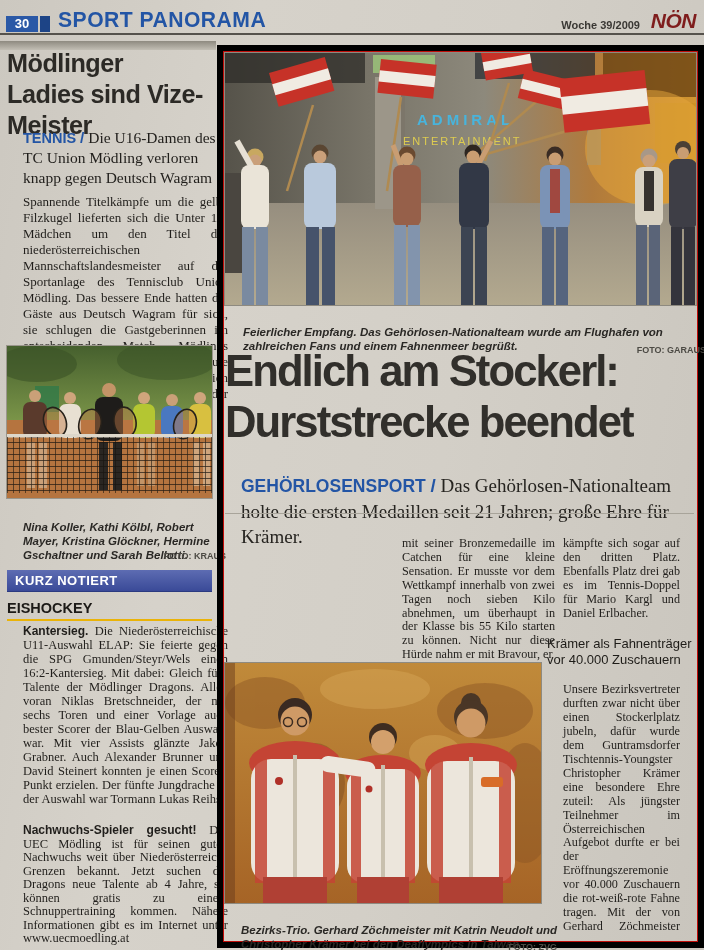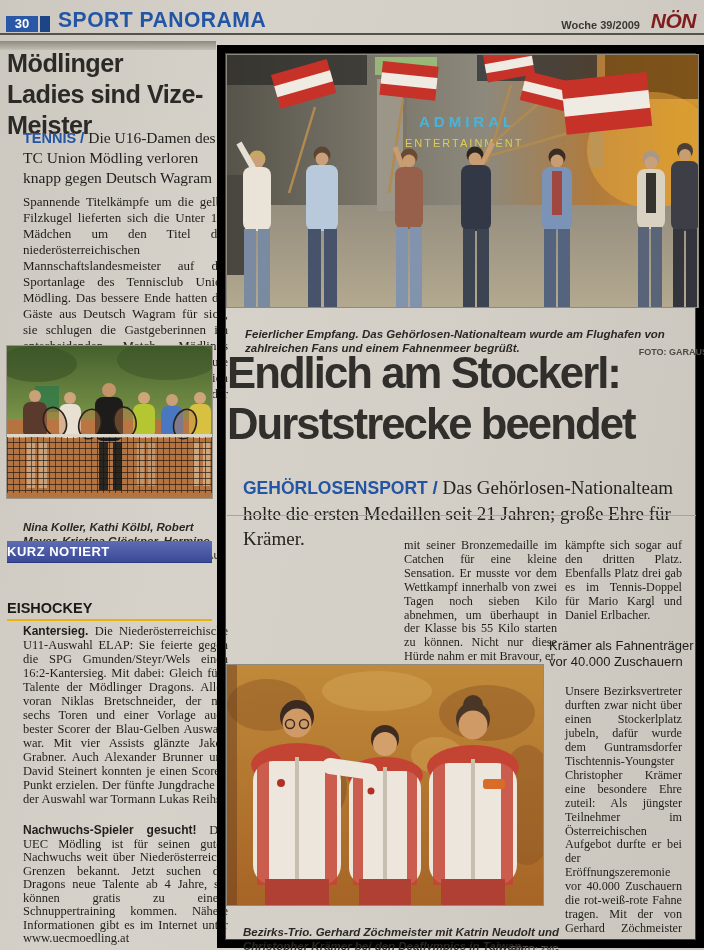--- a/index.html
+++ b/index.html
@@ -32,32 +32,32 @@
   .kick-sep{font-family:"Liberation Sans",sans-serif;font-weight:bold;color:#2355a5;}
   .l-body{position:absolute;left:0;top:130px;width:205px;font-size:13px;line-height:16px;
     text-align:justify;}
   .l-photo{position:absolute;left:0;top:298px;width:205px;height:152px;outline:1px solid #9a968c;
     background:#b5743f;overflow:hidden;}
   .caption{font-family:"Liberation Sans",sans-serif;font-style:italic;font-weight:bold;
     font-size:11.5px;line-height:14px;color:#2a2825;}
   .l-caption{position:absolute;left:0;top:456px;width:205px;height:44px;}
   .credit{position:absolute;right:2px;bottom:1px;font-family:"Liberation Sans",sans-serif;
     font-style:normal;font-weight:bold;font-size:9px;color:#4c4a44;}
-  .kn-banner{position:absolute;left:0;top:493px;width:205px;height:21px;
+  .kn-banner{position:absolute;left:0;top:522px;width:205px;height:21px;
     background:linear-gradient(#5d6cb2,#3a4a98);color:#fff;font-family:"Liberation Sans",sans-serif;
-    font-weight:bold;font-size:13px;line-height:21px;padding-left:0;box-sizing:border-box;
+    font-weight:bold;font-size:13px;line-height:21px;padding-left:8px;box-sizing:border-box;
     letter-spacing:.5px;box-shadow:0 1px 0 #2b3a80;}
   .kn-section{position:absolute;left:0;top:552px;width:205px;font-family:"Liberation Sans",sans-serif;
     font-weight:bold;font-size:14.5px;color:#1c1a17;border-bottom:2px solid #eab308;padding-bottom:3px;}
   .kn-p1{position:absolute;left:0;top:560px;width:205px;font-size:12.5px;line-height:14px;text-align:justify;}
   .kn-p2{position:absolute;left:0;top:760px;width:205px;font-size:12.5px;line-height:13.5px;text-align:justify;}
   .lead-b{font-family:"Liberation Sans",sans-serif;font-weight:bold;font-size:12px;}
   
   .redbox{position:absolute;left:217px;top:45px;width:487px;height:903px;
-    border:8px solid #000000;box-sizing:border-box;box-shadow:0 0 0 1px #c00d09 inset;}
+    border:6px solid #000000;box-sizing:border-box;box-shadow:0 0 0 1px #c00d09 inset;}
   .rb-inner{position:relative;width:475px;height:891px;}
   .m-photo{position:absolute;left:2px;top:2px;width:471px;height:252px;overflow:hidden;
     outline:1px solid #8e8a80;background:#7a766c;}
   .m-cap1{position:absolute;left:4px;top:258px;width:465px;height:33px;}
   .headline{position:absolute;left:2px;top:294px;width:471px;margin:0;
     font-family:"Liberation Sans",sans-serif;font-weight:bold;font-size:45px;line-height:51px;
     letter-spacing:-2px;color:#312f2b;transform:scaleX(.97);transform-origin:left;}
   .m-stand{position:absolute;left:2px;top:406px;width:469px;font-size:19px;line-height:25px;color:#262420;}
   .m-stand .kick-label{font-size:17.5px;}
   .col-rule{position:absolute;left:2px;top:462px;width:469px;height:1px;background:#a8a49a;}

